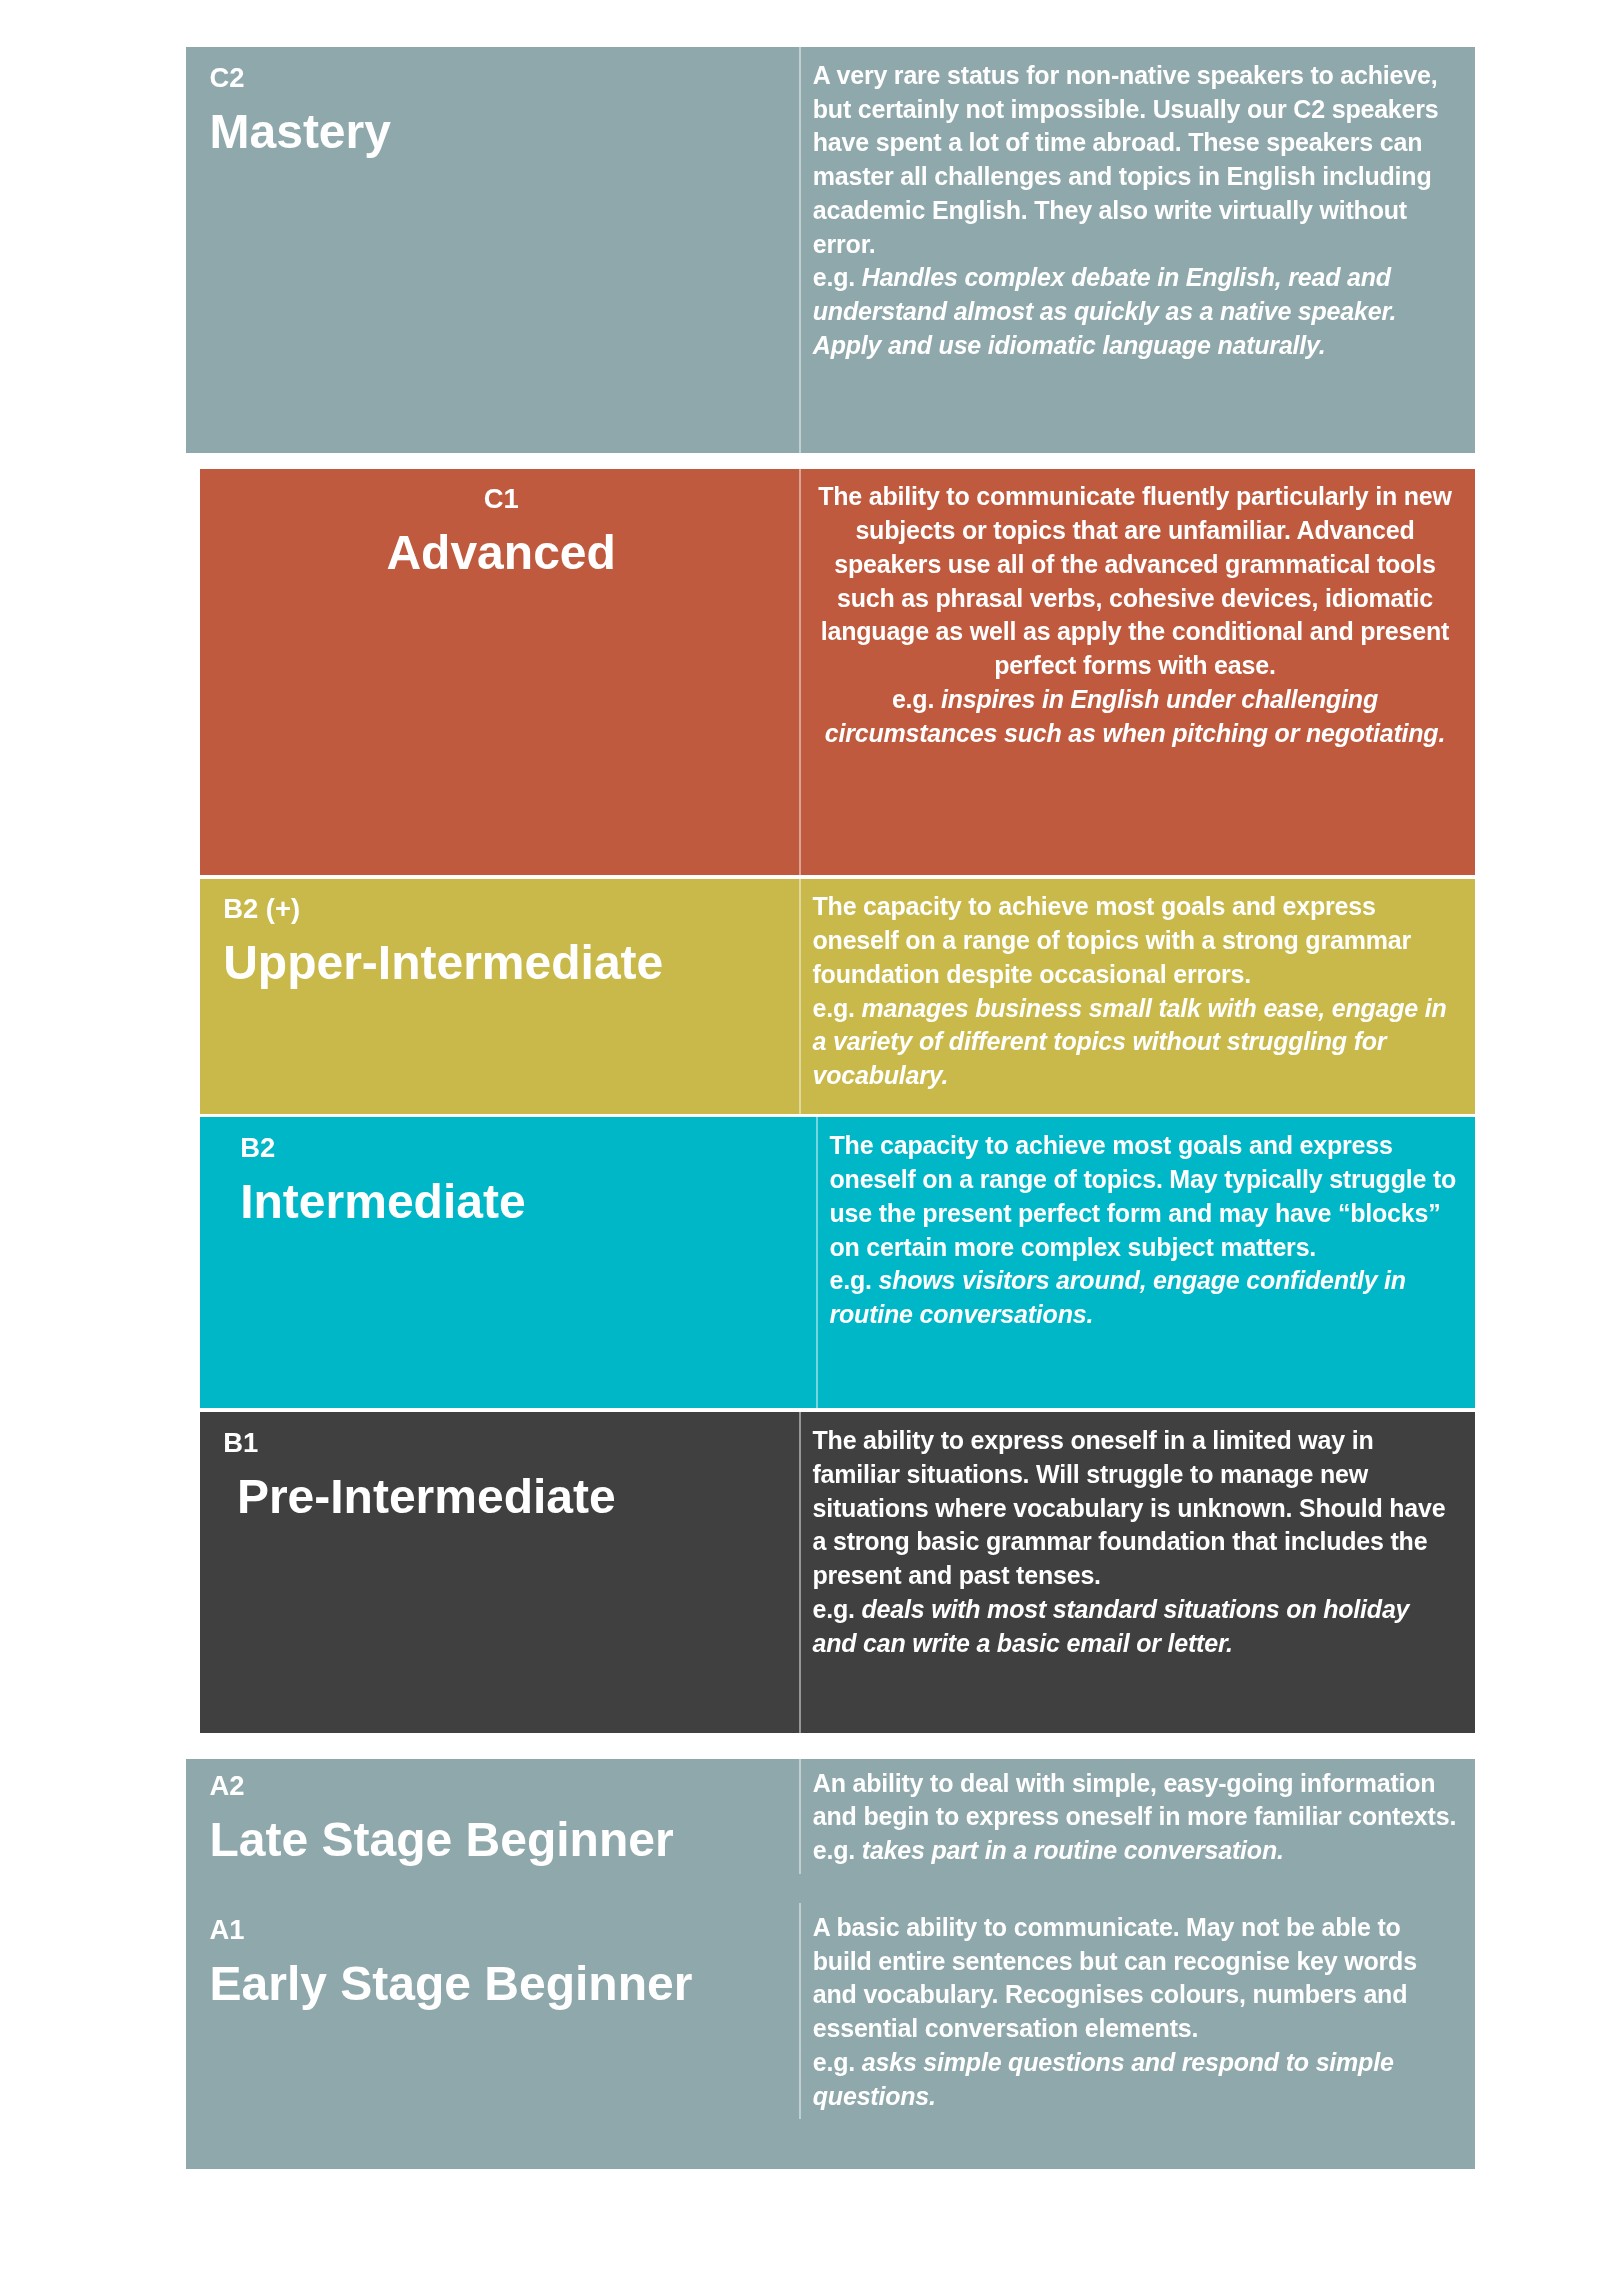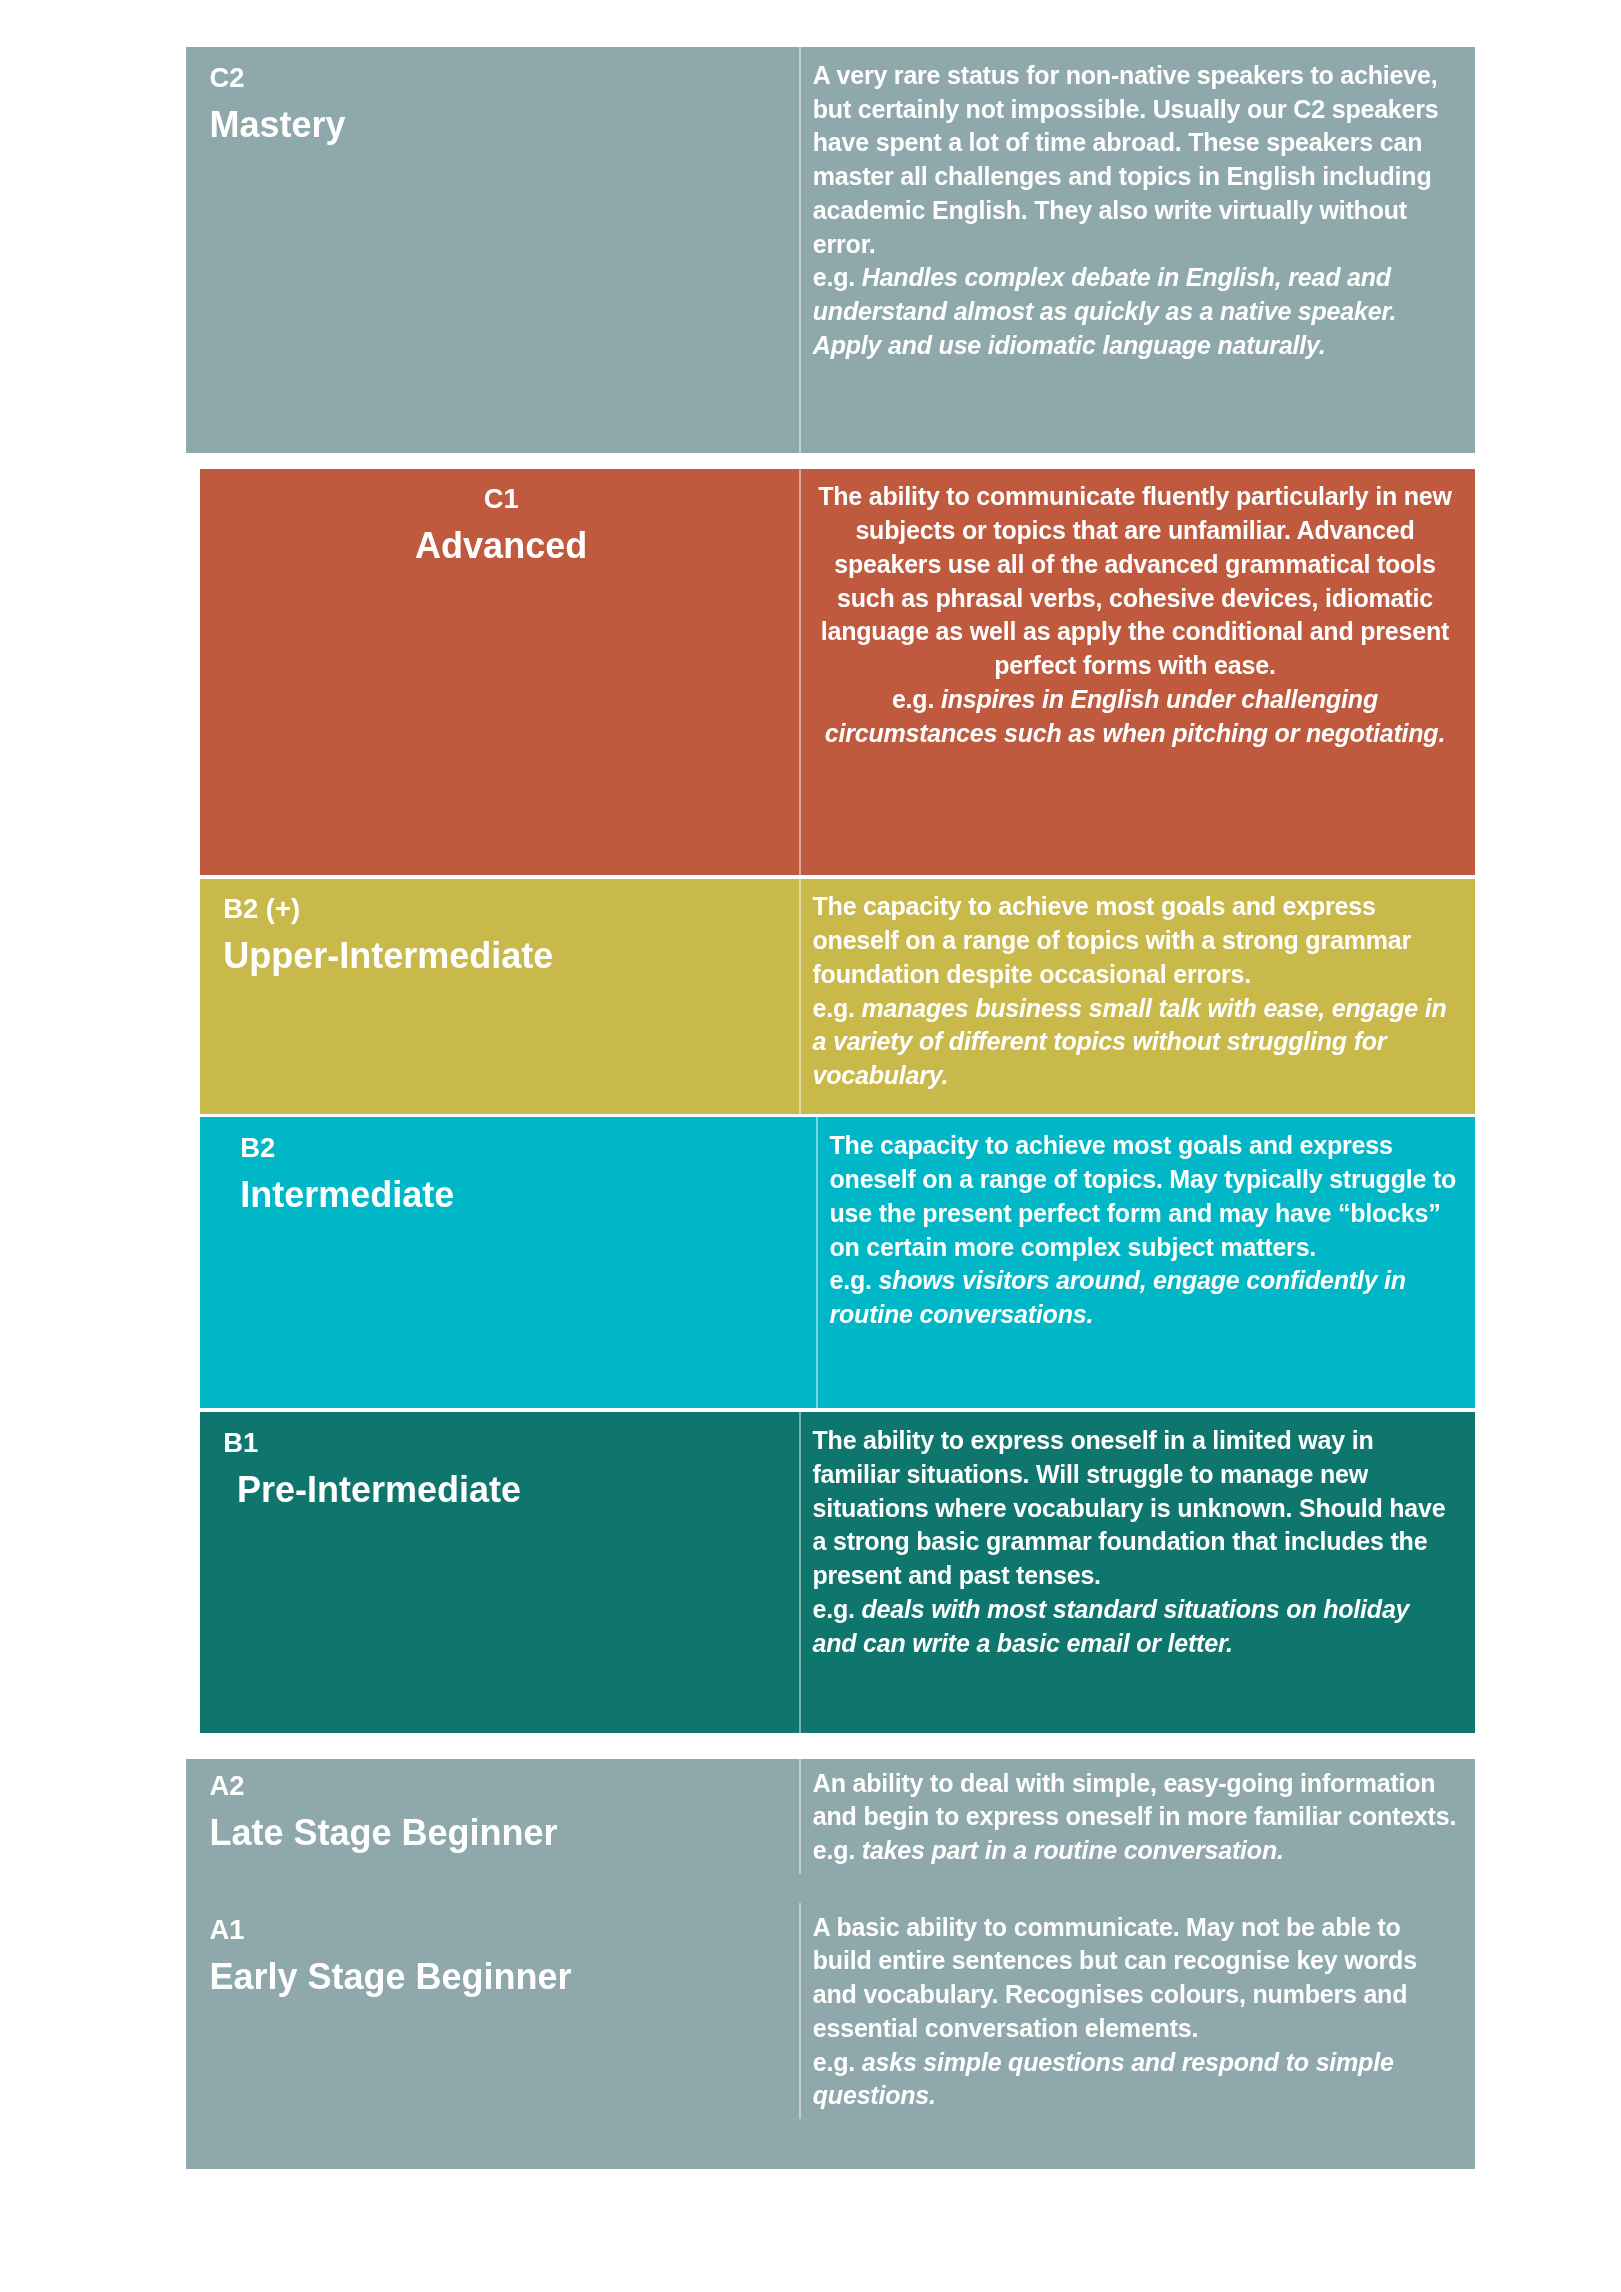--- a/index.html
+++ b/index.html
@@ -42,21 +42,21 @@
     box-sizing:border-box;
     padding:11.8px 17.6px 11.8px 11.8px;
     border-left:2px solid rgba(255,255,255,0.45);
   }
   .level-code{
     font-size:27.4px;
     font-weight:bold;
     line-height:1.25;
   }
   .level-name{
-    font-size:36px;
+    font-size:48px;
     font-weight:bold;
     line-height:1.2;
     margin-top:7.8px;
   }
   .level-name.indent{padding-left:13.7px;}
   .desc{
     margin:0;
     font-size:25px;
     font-weight:bold;
     line-height:1.35;
@@ -125,21 +125,21 @@
         <div class="level-name">Intermediate</div>
       </div>
       <div class="cell-right">
         <p class="desc">The capacity to achieve most goals and express oneself on a range of topics. May typically struggle to use the present perfect form and may have “blocks” on certain more complex subject matters.</p>
         <p class="desc example-line"><span>e.g.  </span><i>shows visitors around, engage confidently in routine conversations.</i></p>
       </div>
     </section>
 
     <div class="gap-thin"></div>
 
-    <section class="row inset h-b1" style="background: #0f766e;">
+    <section class="row inset h-b1" style="background: #404040;">
       <div class="cell-left">
         <div class="level-code">B1</div>
         <div class="level-name indent">Pre-Intermediate</div>
       </div>
       <div class="cell-right">
         <p class="desc">The ability to express oneself in a limited way in familiar situations. Will struggle to manage new situations where vocabulary is unknown. Should have a strong basic grammar foundation that includes the present and past tenses.</p>
         <p class="desc example-line"><span>e.g. </span><i>deals with most standard situations on holiday and can write a basic email or letter.</i></p>
       </div>
     </section>
 

